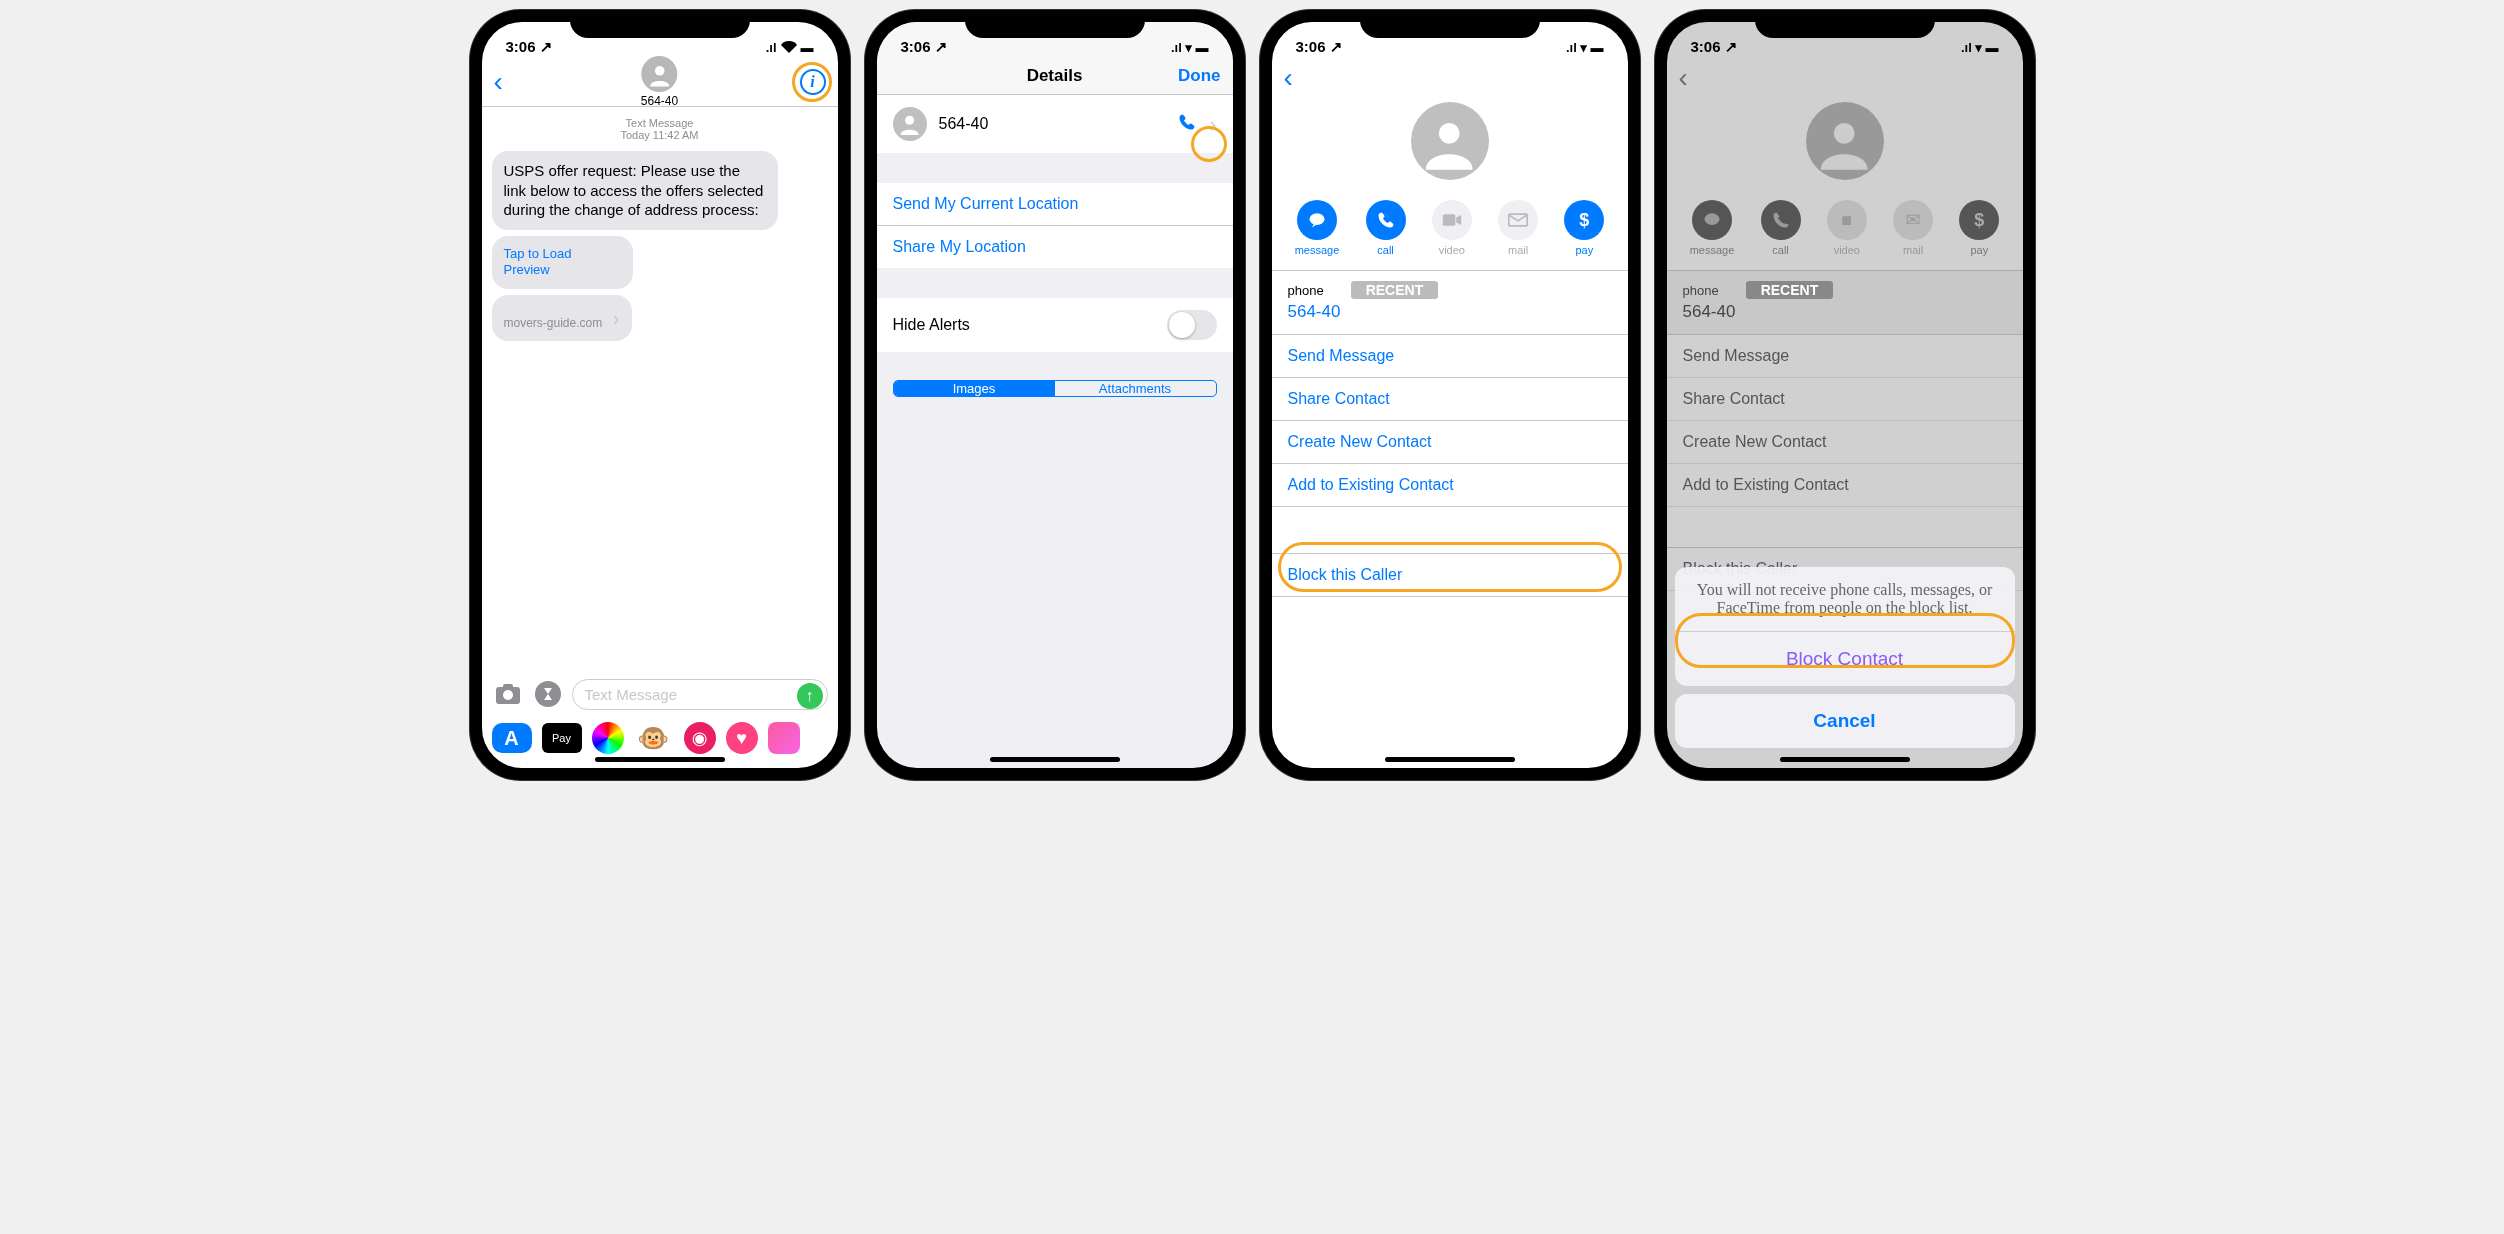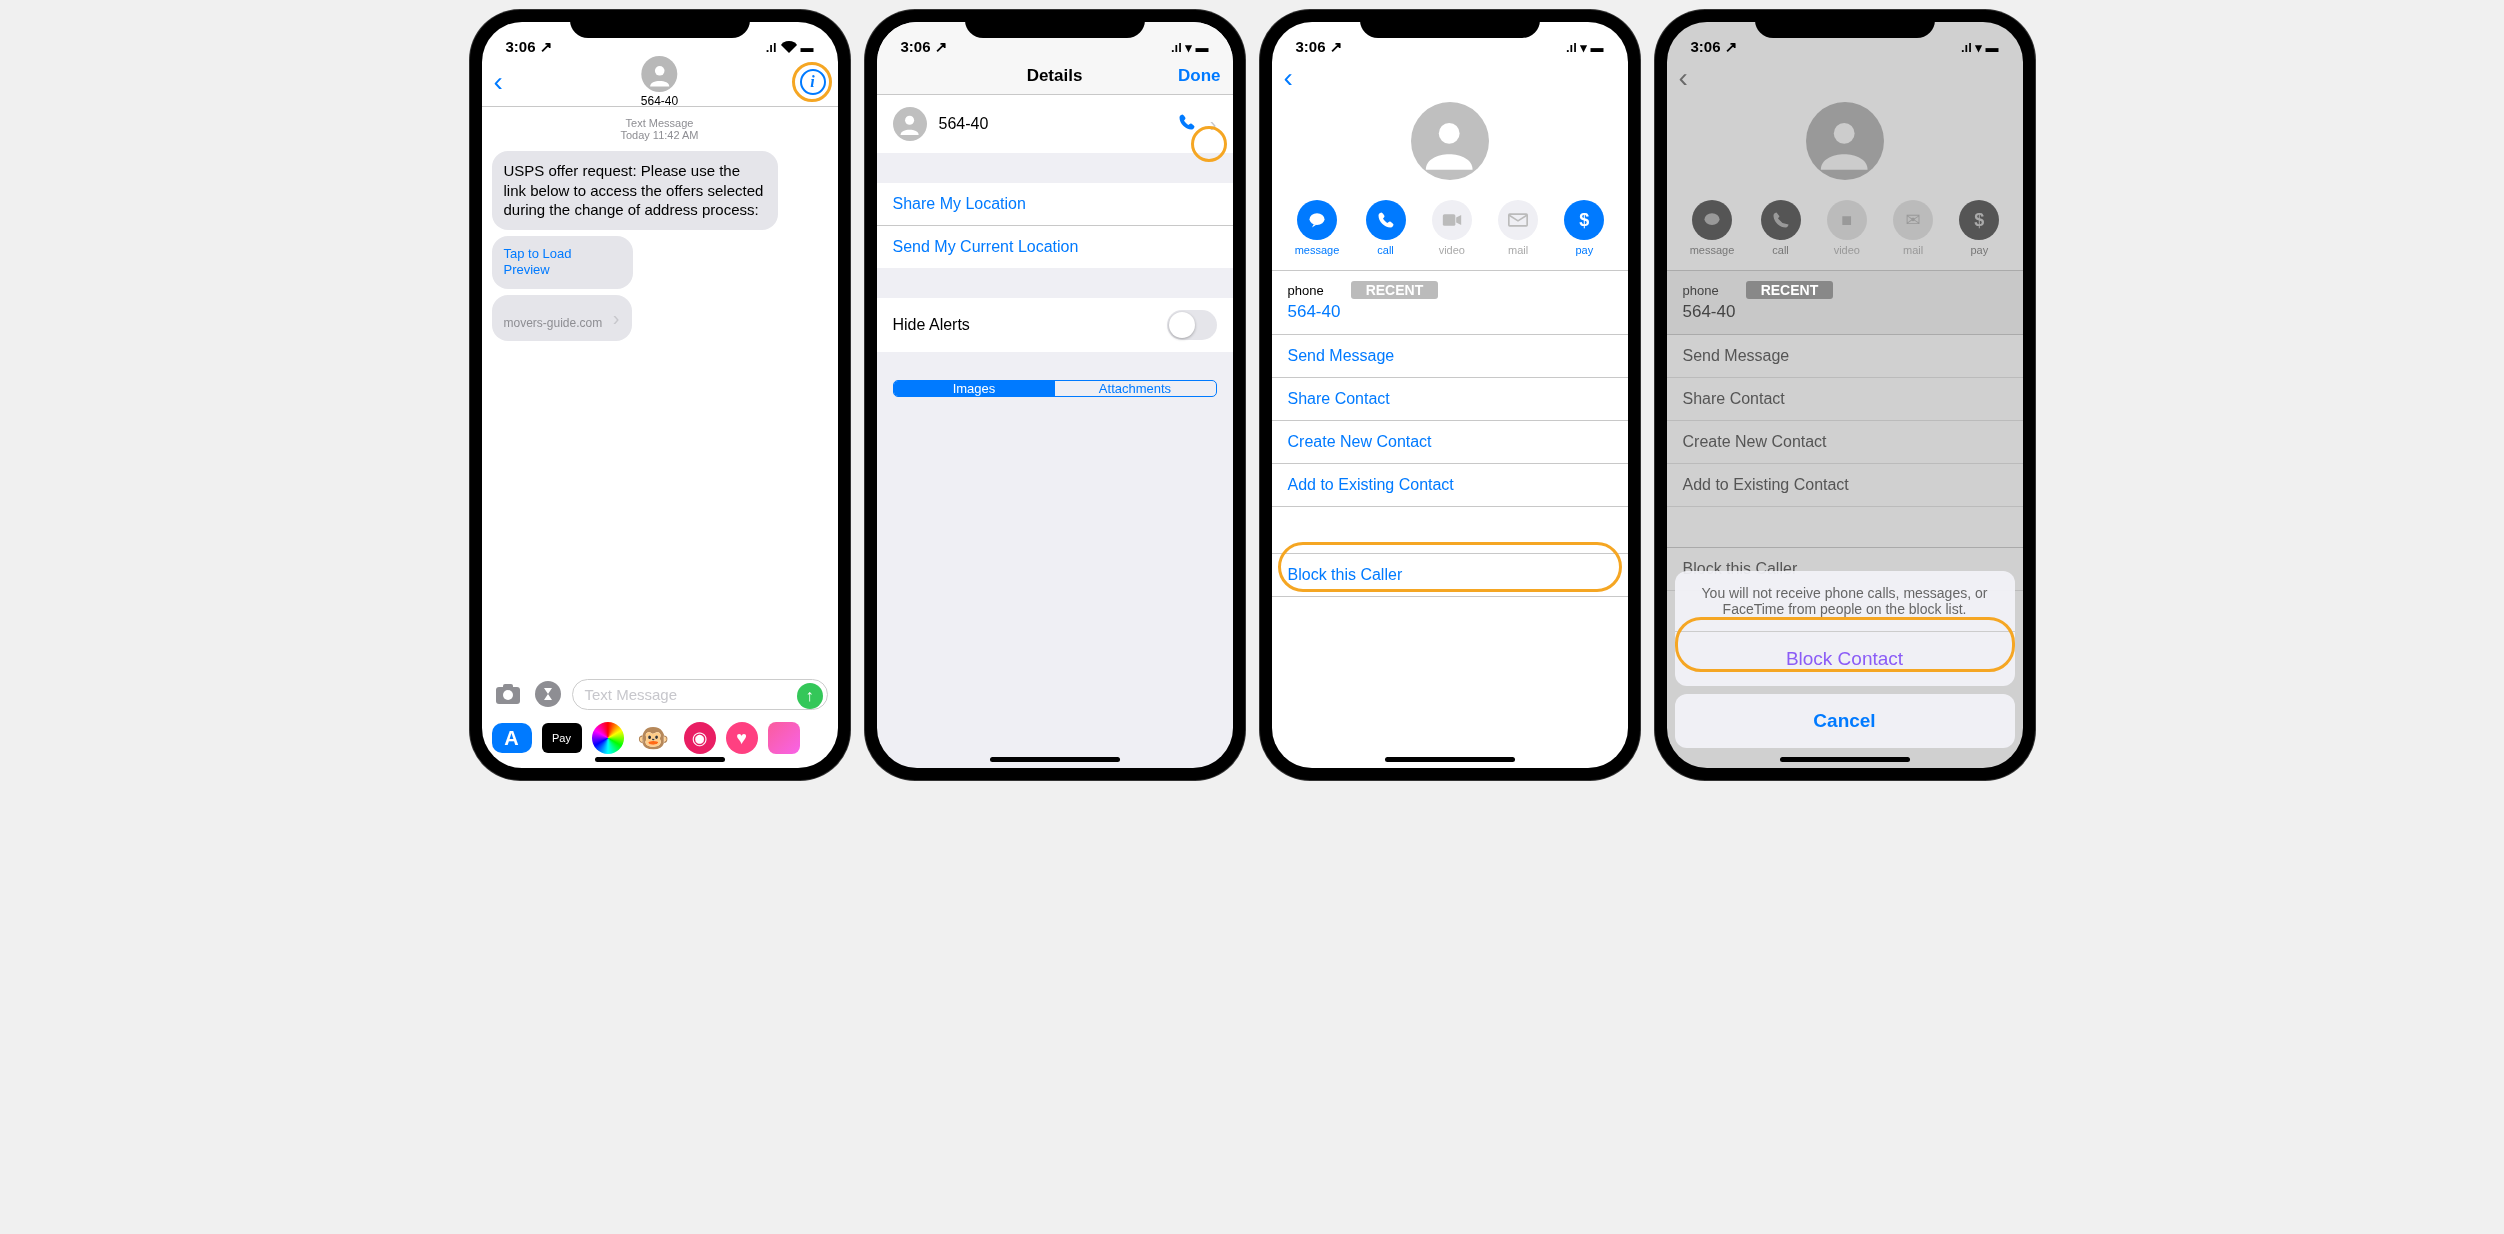--- a/index.html
+++ b/index.html
@@ -174,21 +174,21 @@
 .phone-section { padding:10px 16px 12px; border-top:0.5px solid #c8c8c8; border-bottom:0.5px solid #c8c8c8; }
 .phone-lbl { font-size:13px; color:#000; display:flex; align-items:center; gap:6px;}
 .recent-badge { background:#bbb; color:#fff; font-size:14px; padding:1px 15px; border-radius:3px; font-weight:600;margin-left:21px;}
 .phone-num { color:#007aff; font-size:17px; margin-top:3px;}
 .s3-list { border-top:0.5px solid #c8c8c8; }
 .s3-bg { background:#fff; height:100%;}
 .sheet {
   position:absolute; bottom:12px; left:8px; right:8px;
 }
 .sheet-group { background:#f2f2f7ee; border-radius:12px; overflow:hidden; margin-bottom:8px;}
-.sheet-msg { padding:14px 20px; text-align:center; font-size:14px; color:#666; border-bottom:0.5px solid #ccc;}
+.sheet-msg { padding:14px 20px; text-align:center; font-size:16px; color:#666; border-bottom:0.5px solid #ccc;font-family:Liberation Serif, serif;}
 .sheet-btn { padding:16px; text-align:center; font-size:19px; }
 .sheet-red { color:#8b5cf6; }
 .sheet-blue { color:#007aff; font-weight:600;}
 .s4-row { padding:12px 16px; border-bottom:0.5px solid #bbb; font-size:16px; color:#555;}
 </style>
 </head>
 <body>
 
 <div class="phone">
   <div class="notch"></div>
@@ -290,22 +290,22 @@
                 <path d="M6 2 C5 2 2 3 2 6 C2 14 10 22 18 22 C21 22 22 19 22 18 C22 17 18 14 17 14 C16 14 14 16 14 16 C12 15 9 12 8 10 C8 10 10 8 10 7 C10 6 7 2 6 2 Z"></path>
               </svg>
           </span>
           <span class="chevron">›</span>
         </div>
       </div>
     </div>
     <div class="highlight-ring" style="width:36px;height:36px;right:6px;top:104px;"></div>
     <div class="section-gap"></div>
     <div class="list-section">
+      <div class="list-row list-link">Send My Current Location</div>
       <div class="list-row list-link">Share My Location</div>
-      <div class="list-row list-link">Send My Current Location</div>
     </div>
     <div class="section-gap"></div>
     <div class="list-section">
       <div class="list-row">
         <span>Hide Alerts</span>
         <div class="toggle"></div>
       </div>
     </div>
     <div class="section-gap-sm"></div>
     <div class="seg-control">

